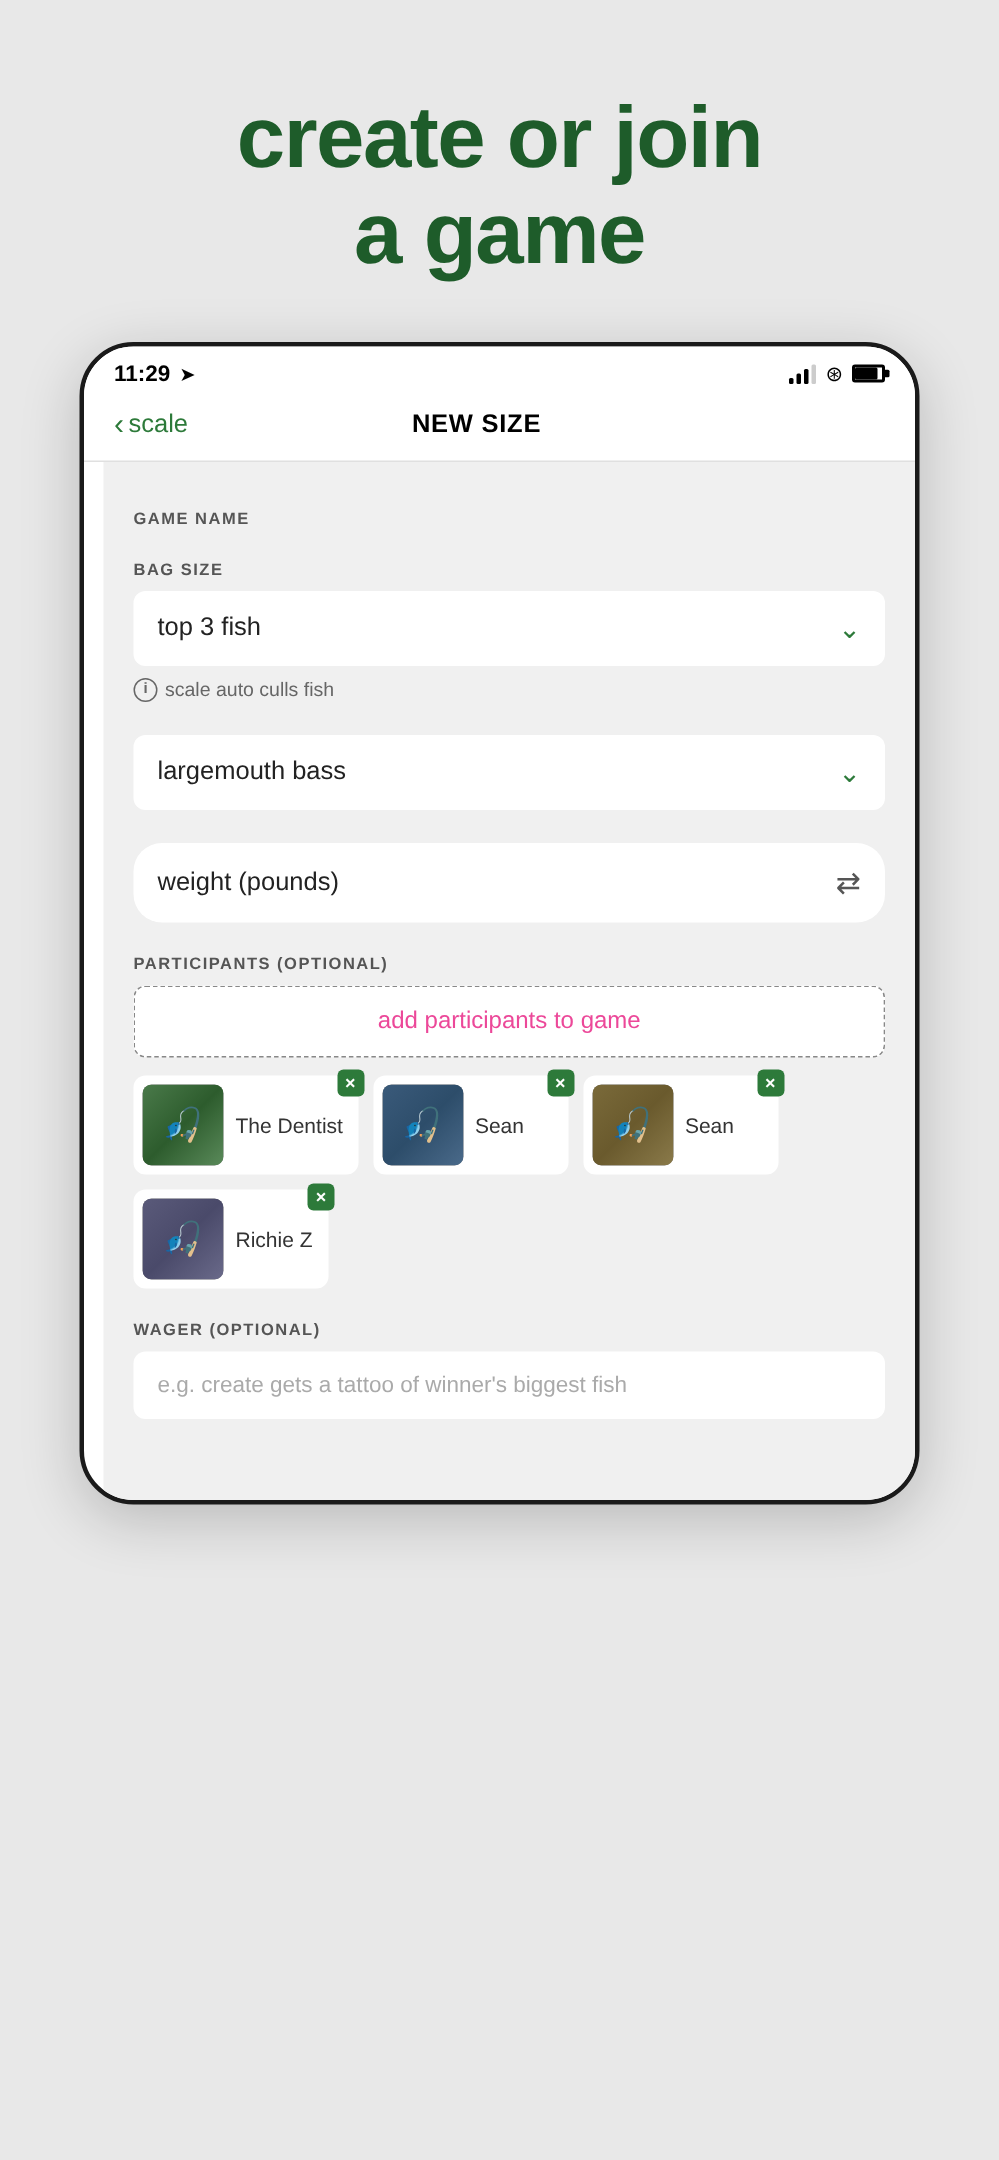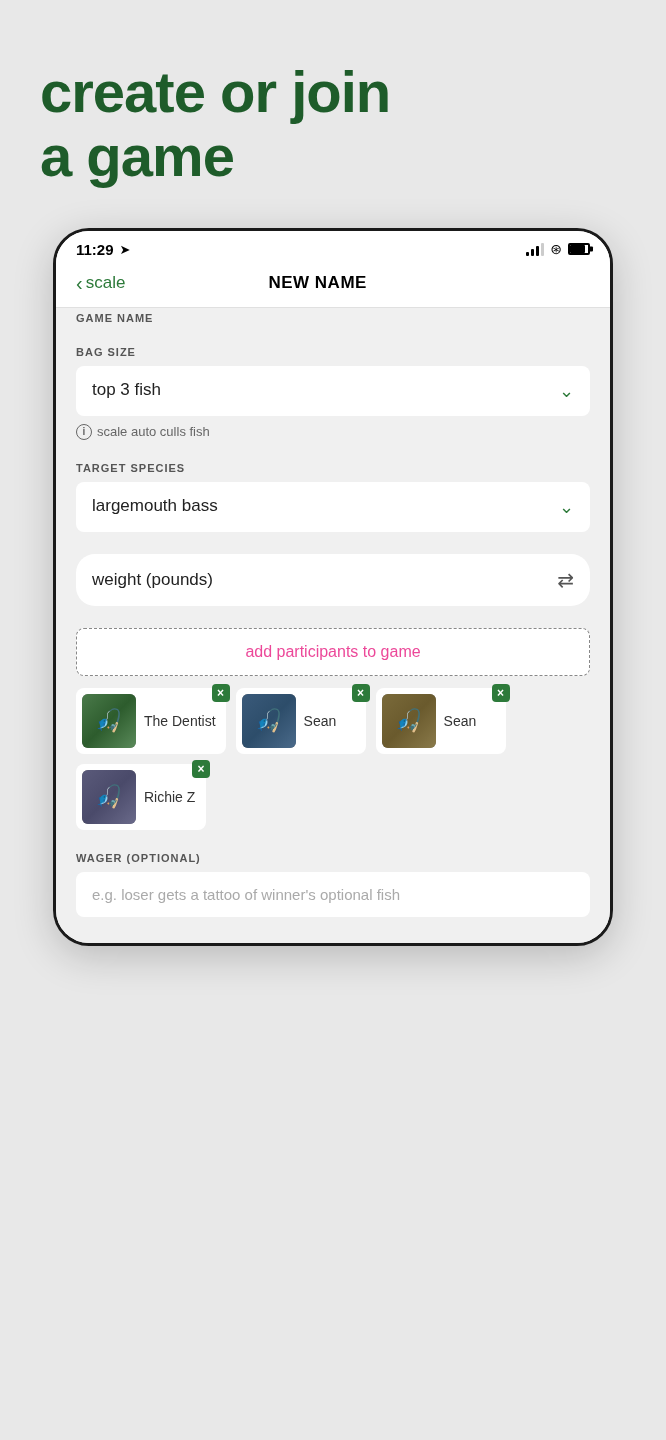--- a/index.html
+++ b/index.html
@@ -10,21 +10,21 @@
       font-family: -apple-system, BlinkMacSystemFont, 'Helvetica Neue', Arial, sans-serif;
       display: flex;
       flex-direction: column;
       align-items: center;
     }
 
     
     .hero {
       width: 100%;
       padding: 60px 40px 40px;
-      text-align: left;
+      text-align: center;
     }
     .hero-title {
       font-size: 58px;
       font-weight: 900;
       color: #1e5c2a;
       line-height: 1.1;
       letter-spacing: -1px;
     }
 
     
@@ -123,21 +123,22 @@
       color: #000;
       letter-spacing: 0.5px;
     }
     .nav-spacer {
       width: 80px;
     }
 
     
     .form-content {
       background: #f0f0f0;
-      padding: 4px 20px;
+      padding: 32px 20px;
+      margin-left: 13px;
     }
 
     .field-label {
       font-size: 11px;
       font-weight: 700;
       color: #555;
       letter-spacing: 1px;
       text-transform: uppercase;
       margin-bottom: 8px;
     }
@@ -373,21 +374,21 @@
         <div class="battery-fill"></div>
       </div>
     </div>
   </div>
 
   <div class="nav-bar">
     <div class="nav-back">
       <span class="nav-back-chevron">‹</span>
       <span>scale</span>
     </div>
-    <span class="nav-title">NEW NAME</span>
+    <span class="nav-title">NEW SIZE</span>
     <div class="nav-spacer"></div>
   </div>
 
   <div class="form-content">
 
     <div class="field-section">
       <div class="field-label">GAME NAME</div>
     </div>
 
     <div class="field-section">
@@ -396,35 +397,35 @@
         <span class="select-value">top 3 fish</span>
         <span class="select-chevron">⌄</span>
       </div>
       <div class="hint-text">
         <span class="hint-icon">i</span>
         <span>scale auto culls fish</span>
       </div>
     </div>
 
     <div class="field-section">
-      <div class="field-label">TARGET SPECIES</div>
       <div class="select-row">
         <span class="select-value">largemouth bass</span>
         <span class="select-chevron">⌄</span>
       </div>
     </div>
 
     <div class="field-section">
       <div class="measured-row">
         <span class="measured-value">weight (pounds)</span>
         <span class="refresh-icon">⇄</span>
       </div>
     </div>
 
     <div class="field-section">
+      <div class="field-label">PARTICIPANTS (optional)</div>
       <div class="add-participants-btn">add participants to game</div>
       <div class="participants-grid">
 
         <div class="participant-card">
           <div class="participant-photo">
             <div class="photo-fish-1"></div>
           </div>
           <span class="participant-name">The Dentist</span>
           <div class="remove-btn">×</div>
         </div>
@@ -451,17 +452,17 @@
           </div>
           <span class="participant-name">Richie Z</span>
           <div class="remove-btn">×</div>
         </div>
 
       </div>
     </div>
 
     <div class="field-section">
       <div class="field-label">WAGER (optional)</div>
-      <div class="wager-input">e.g. loser gets a tattoo of winner's optional fish</div>
+      <div class="wager-input">e.g. create gets a tattoo of winner's biggest fish</div>
     </div>
 
   </div>
 </div>
 
 </body></html>

